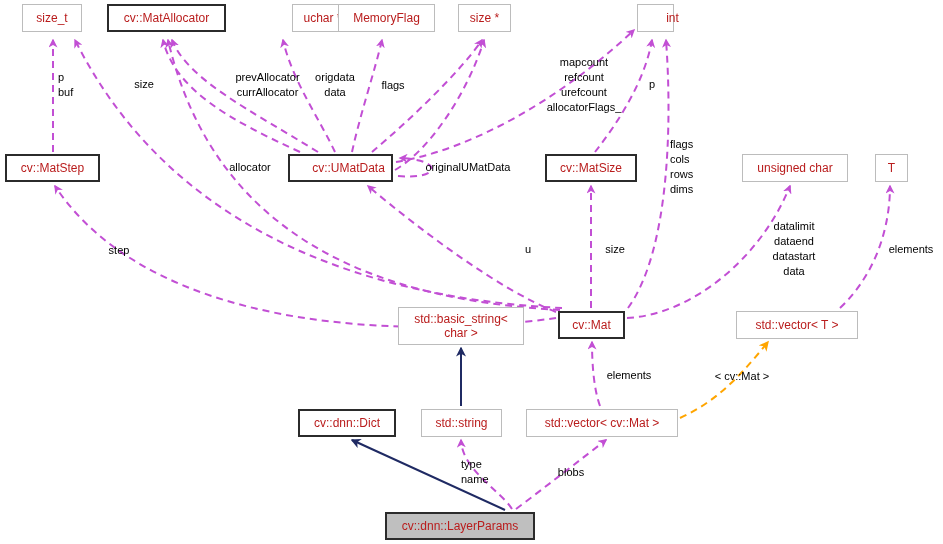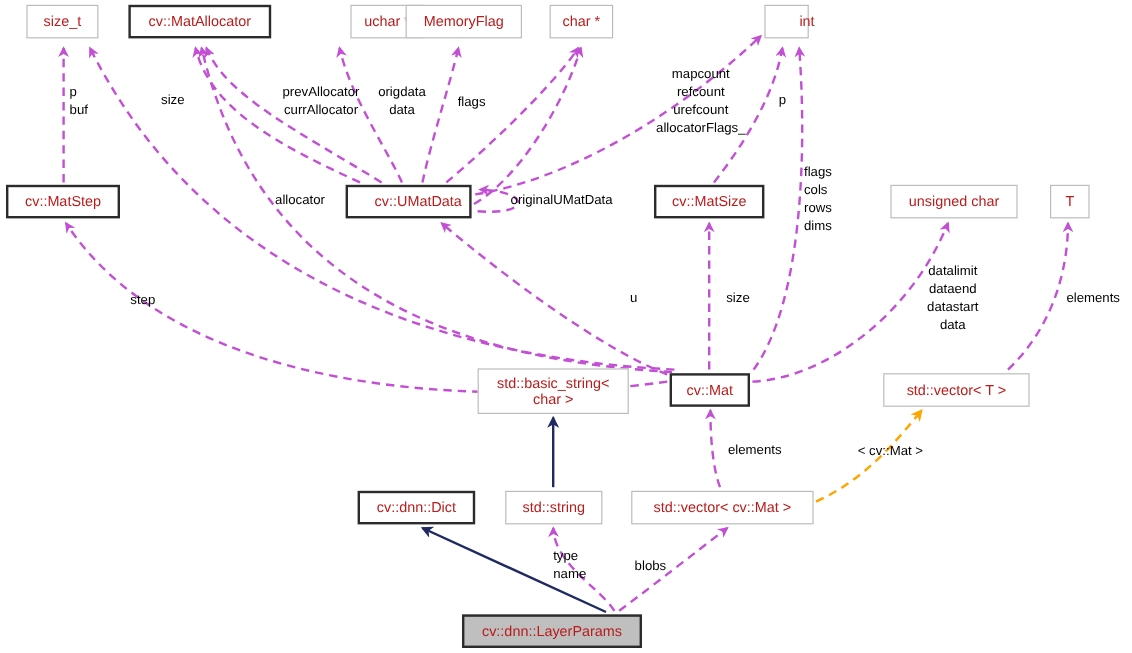--- a/index.html
+++ b/index.html
@@ -125,21 +125,21 @@
 
     <path class="assoc" d="M 512,509 C 500,490 462,470 461,440"></path>
 
     <path class="assoc" d="M 516,509 C 548,485 580,460 606,440"></path>
   </svg>
 
   <div class="node" style="left:22px;  top:4px;   width:60px;  height:28px;">size_t</div>
   <div class="node strong" style="left:107px; top:4px;   width:119px; height:28px;">cv::MatAllocator</div>
   <div class="node" style="left:252px; top:4px;   width:61px;  height:28px;margin-left:40px;">uchar *</div>
   <div class="node" style="left:338px; top:4px;   width:97px;  height:28px;">MemoryFlag</div>
-  <div class="node" style="left:458px; top:4px;   width:53px;  height:28px;">char *</div>
+  <div class="node" style="left:458px; top:4px;   width:53px;  height:28px;">size *</div>
   <div class="node" style="left:637px; top:4px;   width:37px;  height:28px;padding-left:34px;">int</div>
 
   <div class="node strong" style="left:5px;   top:154px; width:95px;  height:28px;">cv::MatStep</div>
   <div class="node strong" style="left:288px; top:154px; width:105px; height:28px;padding-left:16px;">cv::UMatData</div>
   <div class="node strong" style="left:545px; top:154px; width:92px;  height:28px;">cv::MatSize</div>
   <div class="node" style="left:742px; top:154px; width:106px; height:28px;">unsigned char</div>
   <div class="node" style="left:875px; top:154px; width:33px;  height:28px;">T</div>
 
   <div class="node" style="left:398px; top:307px; width:126px; height:38px;">std::basic_string&lt;
 char &gt;</div>
@@ -180,15 +180,15 @@
 
   <div class="edge-label" style="left:101px; top:243px; width:36px;">step</div>
   <div class="edge-label" style="left:520px; top:242px; width:16px;">u</div>
   <div class="edge-label" style="left:597px; top:242px; width:36px;">size</div>
 
   <div class="edge-label" style="left:599px; top:368px; width:60px;">elements</div>
   <div class="edge-label" style="left:705px; top:369px; width:74px;">&lt; cv::Mat &gt;</div>
 
   <div class="edge-label left" style="left:461px; top:457px;">type
 name</div>
-  <div class="edge-label" style="left:520px; top:465px; width:44px;">blobs</div>
+  <div class="edge-label" style="left:549px; top:465px; width:44px;">blobs</div>
 
 </div>
 
 </body></html>

